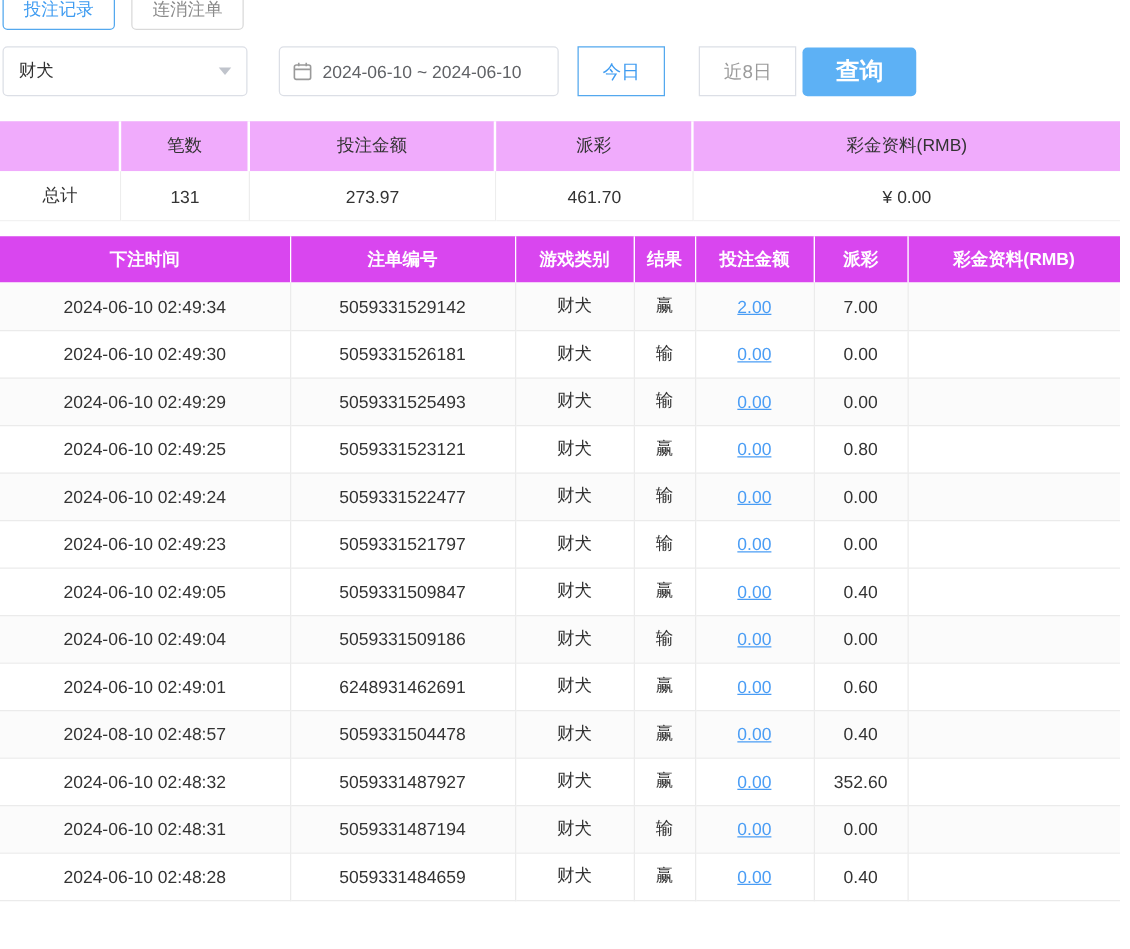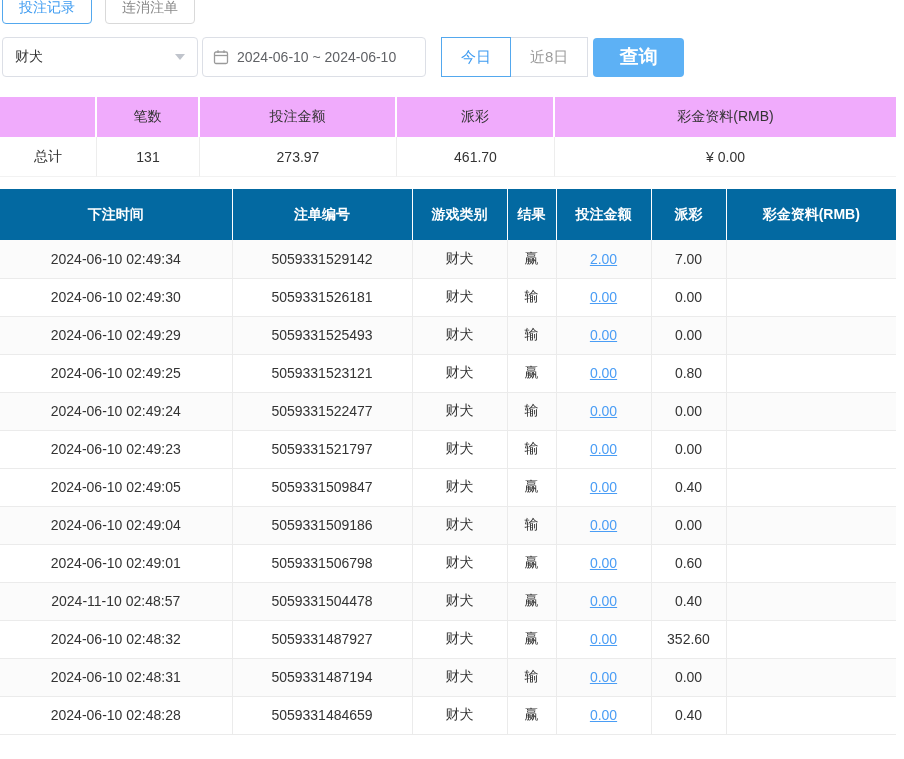--- a/index.html
+++ b/index.html
@@ -26,23 +26,23 @@
     display:flex; align-items:center; justify-content:space-between;
     padding:0 12px; cursor:pointer; background:#fff;
   }
   .caret {
     width:0; height:0; border-left:5px solid transparent;
     border-right:5px solid transparent; border-top:6px solid #c0c4cc;
   }
   .date-box {
     width:224px; height:40px; border:1px solid #dcdfe6; border-radius:4px;
     display:flex; align-items:center; gap:8px; padding:0 10px;
-    color:#606266; margin-left:4px; background:#fff; cursor:pointer;
-  }
-  .btn-group { display:flex; margin-left:15px; }
+    color:#606266; margin-left:25px; background:#fff; cursor:pointer;
+  }
+  .btn-group { display:flex; margin-left:15px;gap:28px; }
   .quick-btn {
     height:40px; padding:0 19px; background:#fff; border:1px solid #dcdfe6;
     color:#9c9c9c; font-size:15px; display:flex; align-items:center;
     margin-left:-1px; cursor:pointer; position:relative;
   }
   .quick-btn:first-child { margin-left:0; }
   .quick-btn.active { border-color:#53a8ee; color:#3f9cf1; z-index:1; }
   .search-btn {
     margin-left:5px; width:91px; height:39px; background:#5db1f5; color:#fff;
     border:none; border-radius:4px; font-size:19px; font-weight:bold; cursor:pointer;
@@ -58,22 +58,22 @@
   .summary-head .s-cell:last-child { border-right:none; }
   .summary-body .s-cell {
     height:40px; display:flex; align-items:center; justify-content:center;
     border-right:1px solid #ededed; border-bottom:1px solid #f2f2f2; background:#fff;
   }
   .summary-body .s-cell:last-child { border-right:none; }
 
   
   table.bets { width:896px; margin-top:12px; border-collapse:collapse; table-layout:fixed; }
   table.bets th {
-    background:#0369a1; color:#fff; font-weight:bold; font-size:14px;
-    height:51px; border-right:1px solid #fff; padding:0;
+    background:#d946ef; color:#fff; font-weight:bold; font-size:14px;
+    height:37px; border-right:1px solid #fff; padding:0;
   }
   table.bets th:last-child { border-right:none; }
   table.bets td {
     height:38px; text-align:center; padding:0;
     border-bottom:1px solid #ebebeb; border-right:1px solid #ebebeb;
     background:#fff;
   }
   table.bets td:last-child { border-right:none; }
   table.bets tr.alt td { background:#fbfbfb; }
   .amount-link { color:#4a9df5; text-decoration:underline; cursor:pointer; }
@@ -235,31 +235,31 @@
     <td>财犬</td>
     <td>输</td>
     <td>
       <a class="amount-link">0.00</a>
     </td>
     <td>0.00</td>
     <td></td>
   </tr>
       <tr>
     <td>2024-06-10 02:49:01</td>
-    <td>5059331506798</td>
+    <td>6248931462691</td>
     <td>财犬</td>
     <td>赢</td>
     <td>
       <a class="amount-link">0.00</a>
     </td>
     <td>0.60</td>
     <td></td>
   </tr>
       <tr class="alt">
-    <td>2024-11-10 02:48:57</td>
+    <td>2024-08-10 02:48:57</td>
     <td>5059331504478</td>
     <td>财犬</td>
     <td>赢</td>
     <td>
       <a class="amount-link">0.00</a>
     </td>
     <td>0.40</td>
     <td></td>
   </tr>
       <tr>

